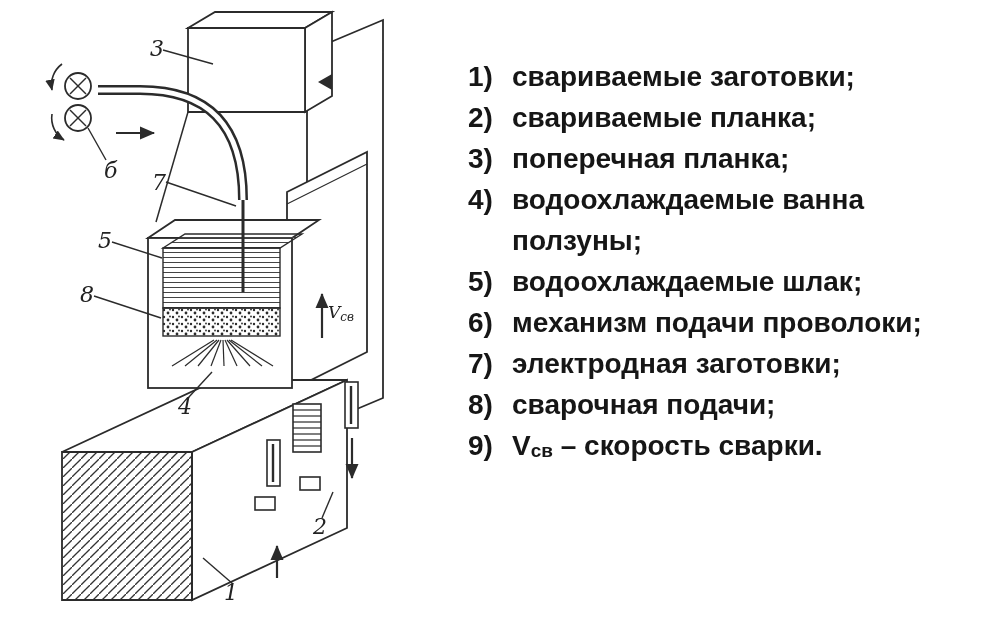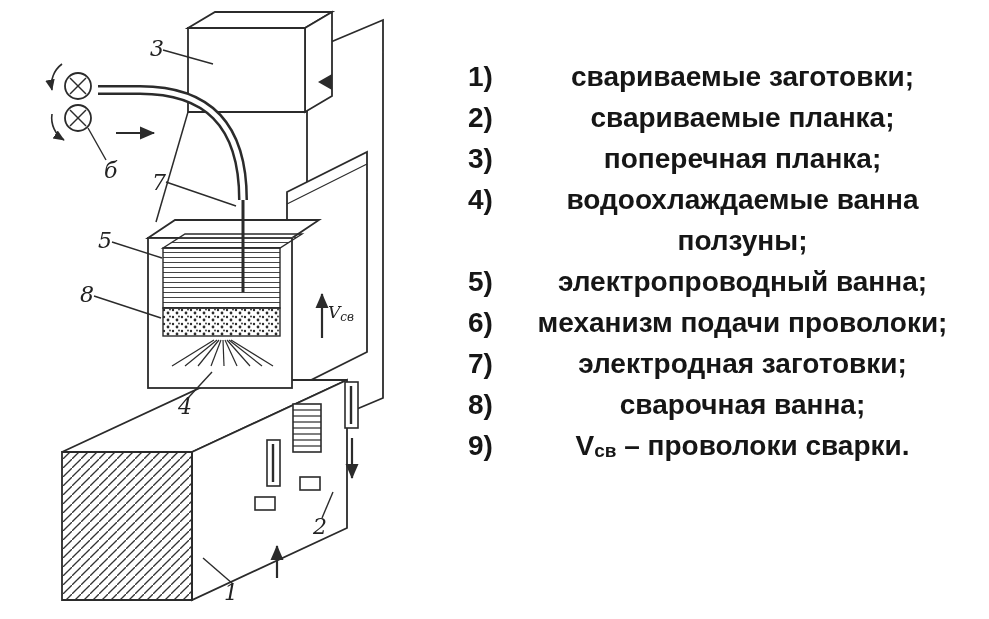--- a/index.html
+++ b/index.html
@@ -7,21 +7,21 @@
     width:989px;height:619px;position:relative;background:#ffffff;
     font-family:"Liberation Sans",sans-serif;overflow:hidden;color:#161616;
   }
   .diagram-wrap{position:absolute;left:0;top:0;width:460px;height:619px;}
   .legend{
     position:absolute;left:468px;top:56px;width:505px;
     font-weight:bold;font-size:28px;line-height:41px;color:#161616;
   }
   .legend-row{display:flex;}
   .legend-num{flex:0 0 44px;}
-  .legend-txt{flex:1;text-align:center;}
+  .legend-txt{flex:1;}
   .subsc{font-size:0.68em;vertical-align:-0.08em;}
   svg text{font-family:"DejaVu Serif",serif;}
 </style>
 </head>
 <body>
 
 <div class="diagram-wrap">
 <svg width="460" height="619" viewBox="0 0 460 619" xmlns="http://www.w3.org/2000/svg">
   <defs>
     <pattern id="hatch" width="9" height="9" patternUnits="userSpaceOnUse">
@@ -174,31 +174,31 @@
   <div class="legend-row">
     <span class="legend-num">3)</span>
     <span class="legend-txt">поперечная планка;</span>
   </div>
   <div class="legend-row">
     <span class="legend-num">4)</span>
     <span class="legend-txt">водоохлаждаемые ванна ползуны;</span>
   </div>
   <div class="legend-row">
     <span class="legend-num">5)</span>
-    <span class="legend-txt">электропроводный ванна;</span>
+    <span class="legend-txt">водоохлаждаемые шлак;</span>
   </div>
   <div class="legend-row">
     <span class="legend-num">6)</span>
     <span class="legend-txt">механизм подачи проволоки;</span>
   </div>
   <div class="legend-row">
     <span class="legend-num">7)</span>
     <span class="legend-txt">электродная заготовки;</span>
   </div>
   <div class="legend-row">
     <span class="legend-num">8)</span>
-    <span class="legend-txt">сварочная ванна;</span>
+    <span class="legend-txt">сварочная подачи;</span>
   </div>
   <div class="legend-row">
     <span class="legend-num">9)</span>
-    <span class="legend-txt"><span>V</span><span class="subsc">св</span><span> – проволоки сварки.</span></span>
+    <span class="legend-txt"><span>V</span><span class="subsc">св</span><span> – скорость сварки.</span></span>
   </div>
 </div>
 
 </body></html>

